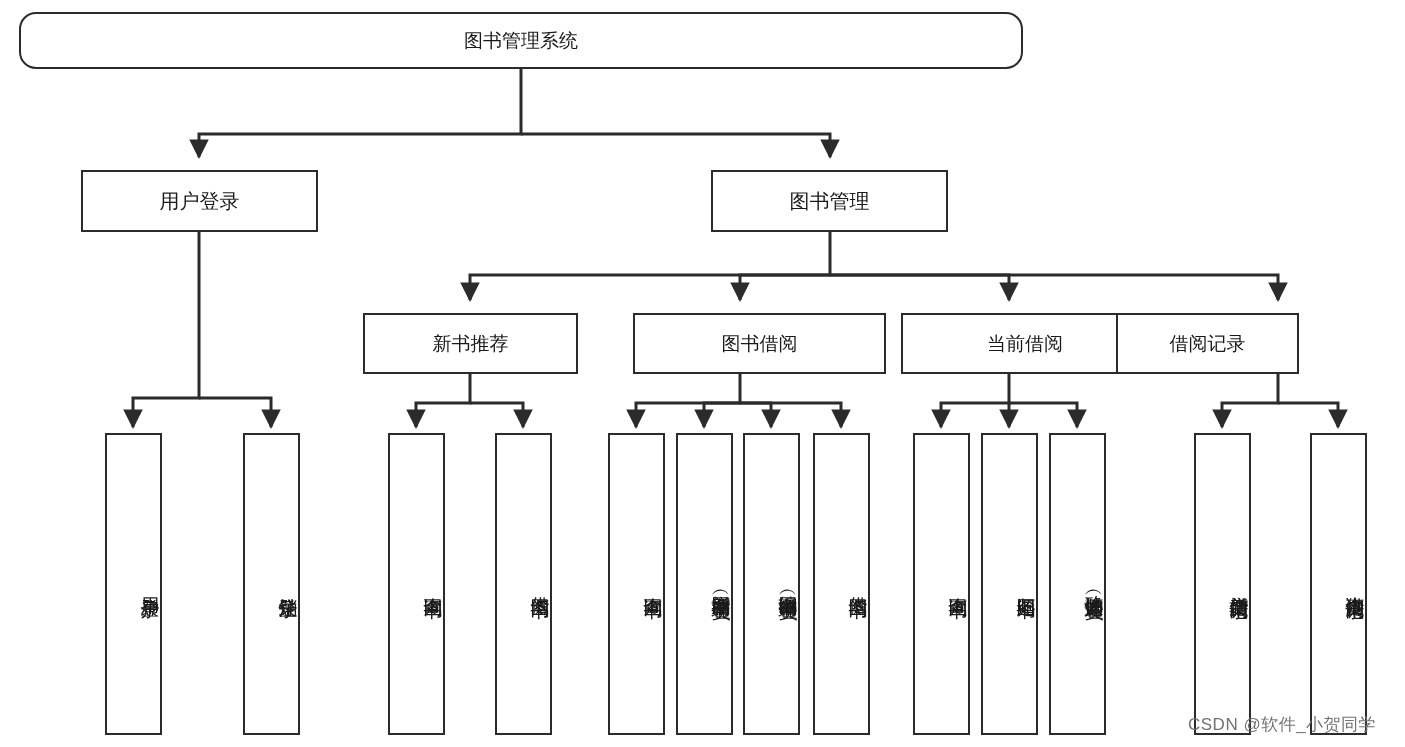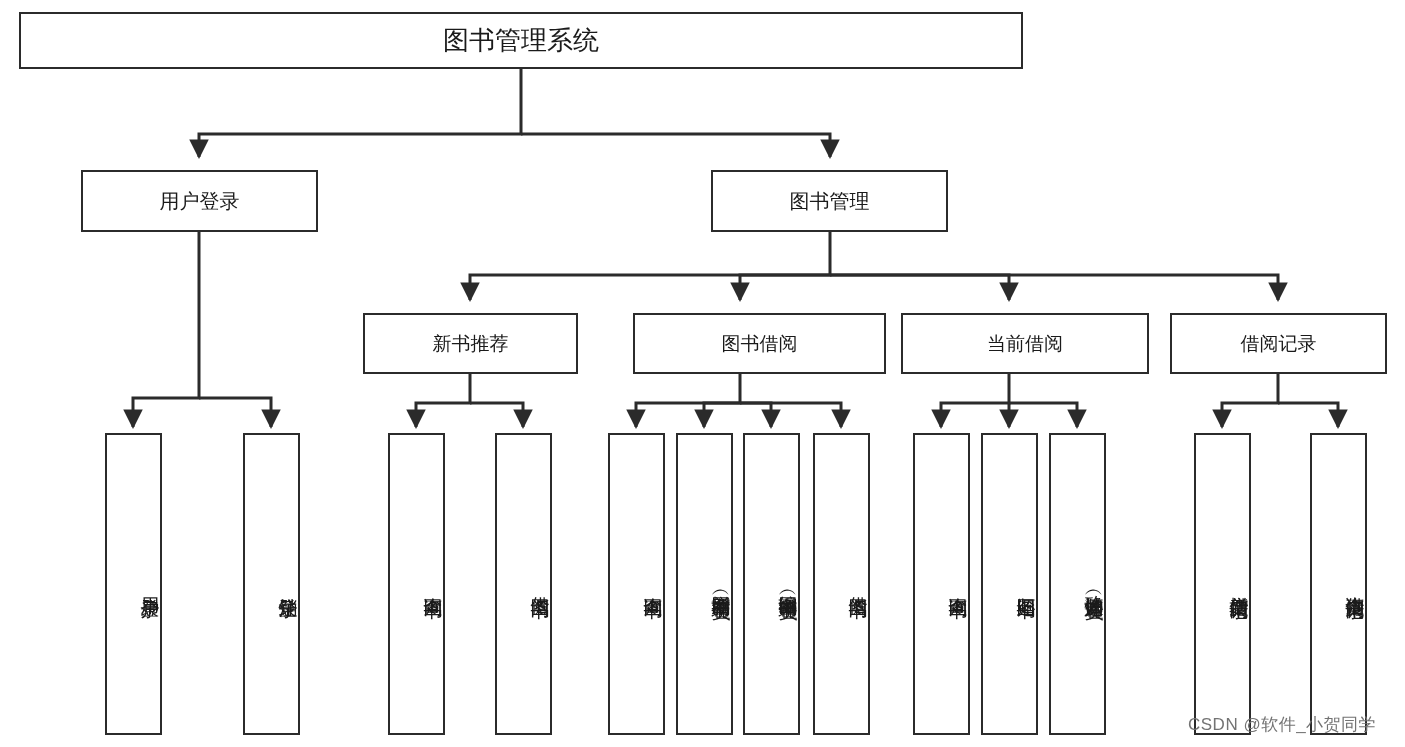--- a/index.html
+++ b/index.html
@@ -32,21 +32,22 @@
     background: #ffffff;
     border: 2px solid #2b2b2b;
     display: flex;
     align-items: center;
     justify-content: center;
     text-align: center;
     color: #1a1a1a;
     z-index: 2;
   }
   .node.root {
-    font-size: 26px;
+    font-size: 19px;
+    border-radius: 17px;
   }
   .node.level2 {
     font-size: 20px;
   }
   .node.level3 {
     font-size: 19px;
   }
   .node.leaf {
     font-size: 19px;
     writing-mode: vertical-rl;
@@ -128,21 +129,21 @@
 
   <div class="node level3" style="left:363px; top:313px; width:215px; height:61px;">
     <span class="label">新书推荐</span>
   </div>
   <div class="node level3" style="left:633px; top:313px; width:253px; height:61px;">
     <span class="label">图书借阅</span>
   </div>
   <div class="node level3" style="left:901px; top:313px; width:248px; height:61px;">
     <span class="label">当前借阅</span>
   </div>
-  <div class="node level3" style="left:1170px; top:313px; width:217px; height:61px;">
+  <div class="node level3" style="left:1116px; top:313px; width:183px; height:61px;">
     <span class="label">借阅记录</span>
   </div>
 
   <div class="node leaf" style="left:105px; top:433px; width:57px; height:302px;">
     <span class="label">用户登录</span>
   </div>
   <div class="node leaf" style="left:243px; top:433px; width:57px; height:302px;">
     <span class="label">注销登录</span>
   </div>
 

